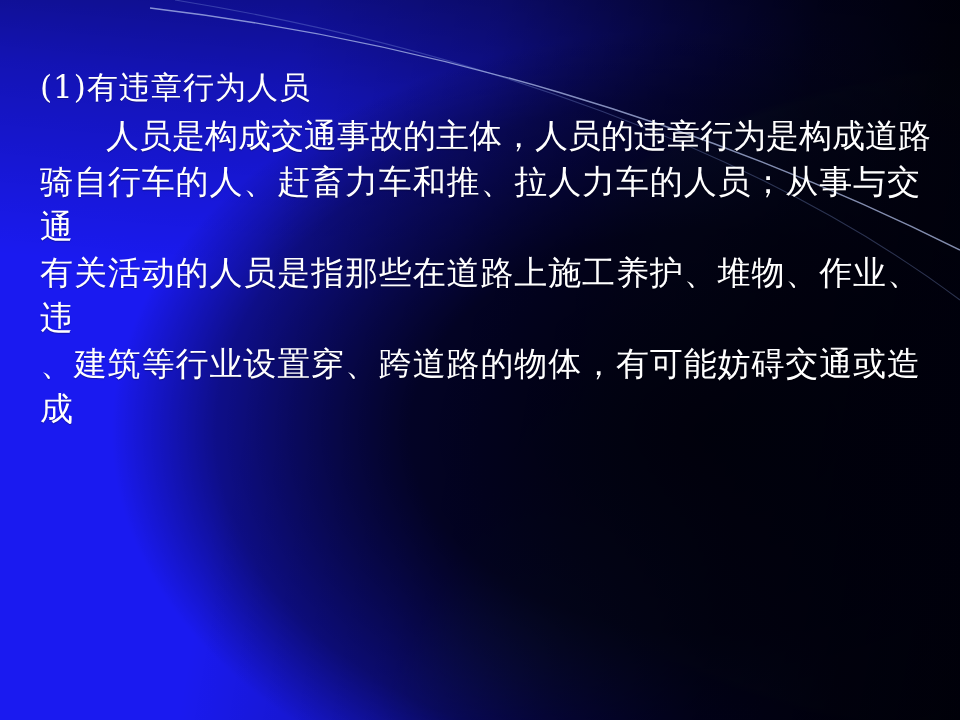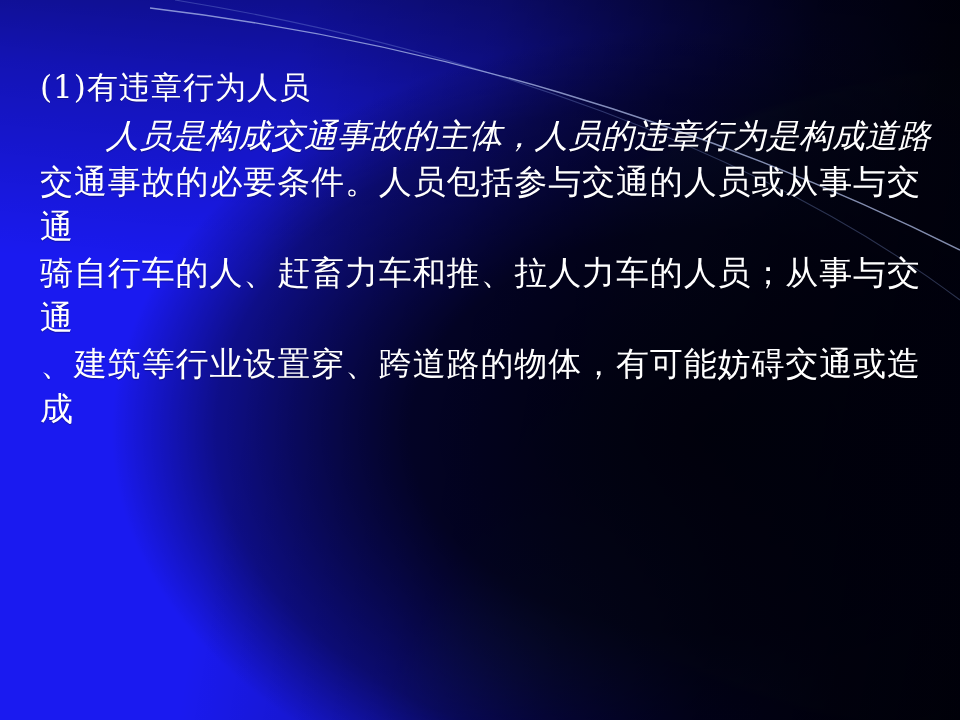--- a/index.html
+++ b/index.html
@@ -102,21 +102,20 @@
   .body-line {
     color: #ffffff;
     font-size: 33px;
     line-height: 45.5px;
     white-space: nowrap;
     letter-spacing: 0px;
     text-shadow: 0 1px 1px rgba(0,0,0,.3);
   }
   .body-line.indent {
     padding-left: 66px;
-    font-style: italic;
   }
   
   .body-line.justify {
     display: block;
     text-align: justify;
     text-align-last: justify;
     white-space: normal;
     width: 880px;
   }
 </style>
@@ -138,20 +137,20 @@
       <path d="M 175 0 C 470 48, 760 150, 960 300" fill="none" stroke="#8fa6e8" stroke-opacity="0.30" stroke-width="1.1"></path>
     </svg>
   </div>
 
   <div id="content">
 
     <div id="title-line">(1)有违章行为人员</div>
 
     <div id="body-block">
       <div class="body-line indent">人员是构成交通事故的主体，人员的违章行为是构成道路</div>
-      <div class="body-line justify">交通事故的必要条件。人员包括参与交通的人员或从事与交通</div>
       <div class="body-line justify">骑自行车的人、赶畜力车和推、拉人力车的人员；从事与交通</div>
+      <div class="body-line justify">有关活动的人员是指那些在道路上施工养护、堆物、作业、违</div>
       <div class="body-line justify">、建筑等行业设置穿、跨道路的物体，有可能妨碍交通或造成</div>
 
     </div>
 
   </div>
 </div>
 
 </body></html>

